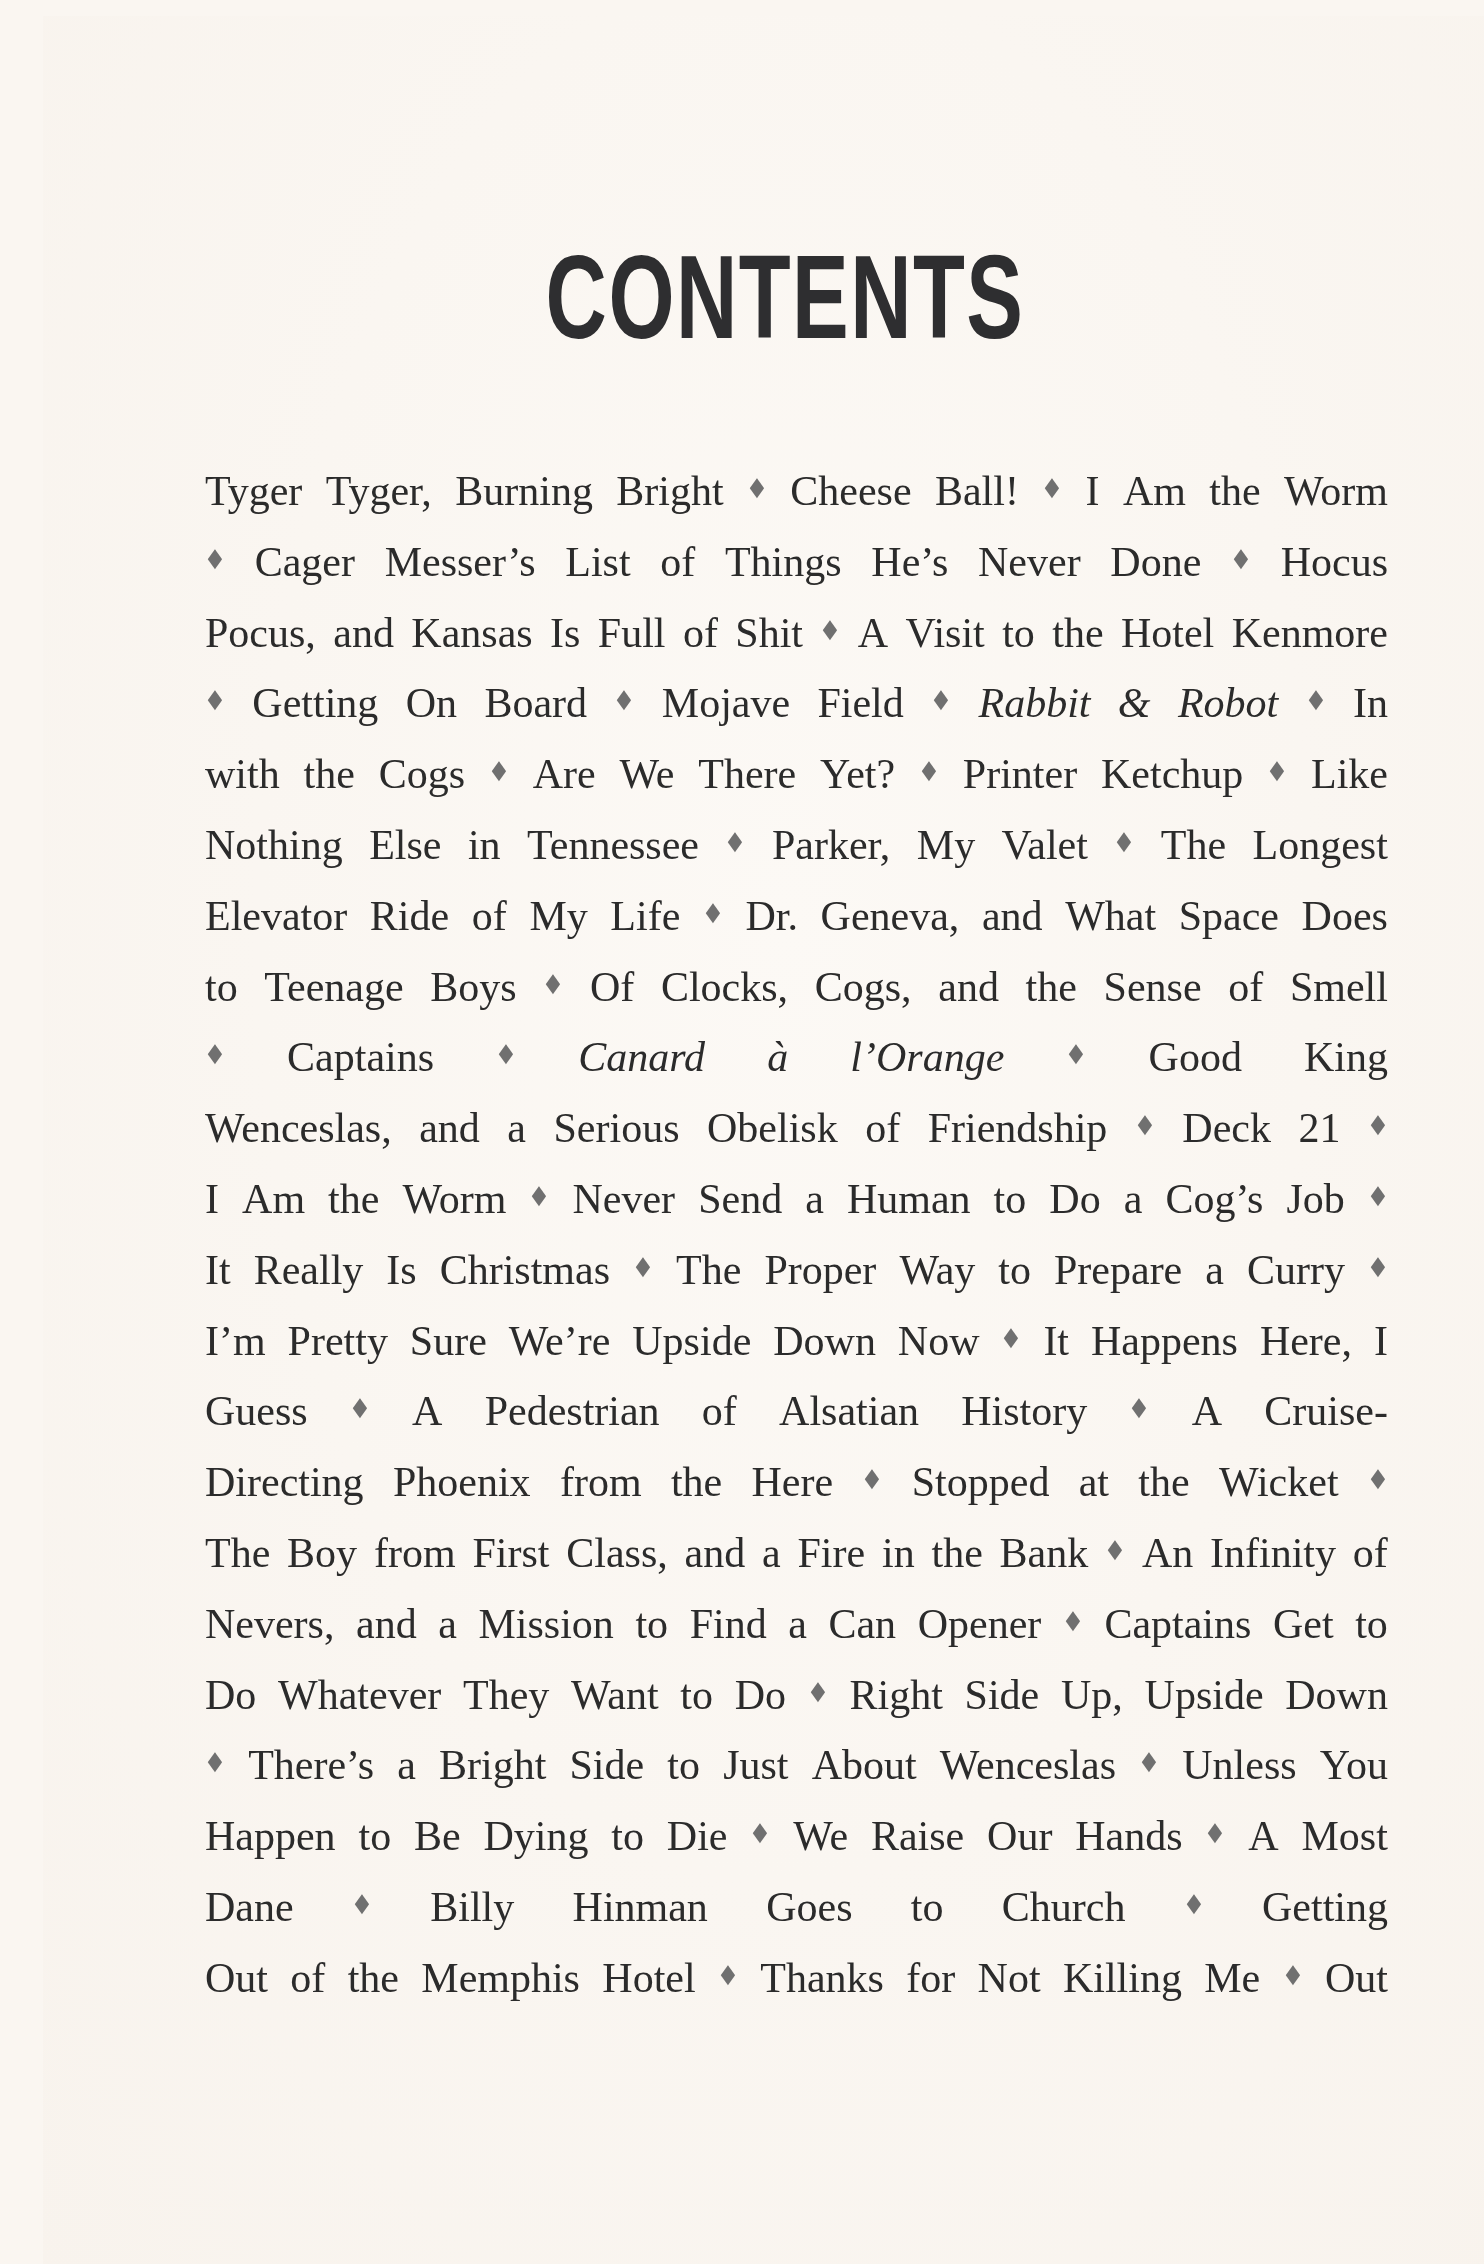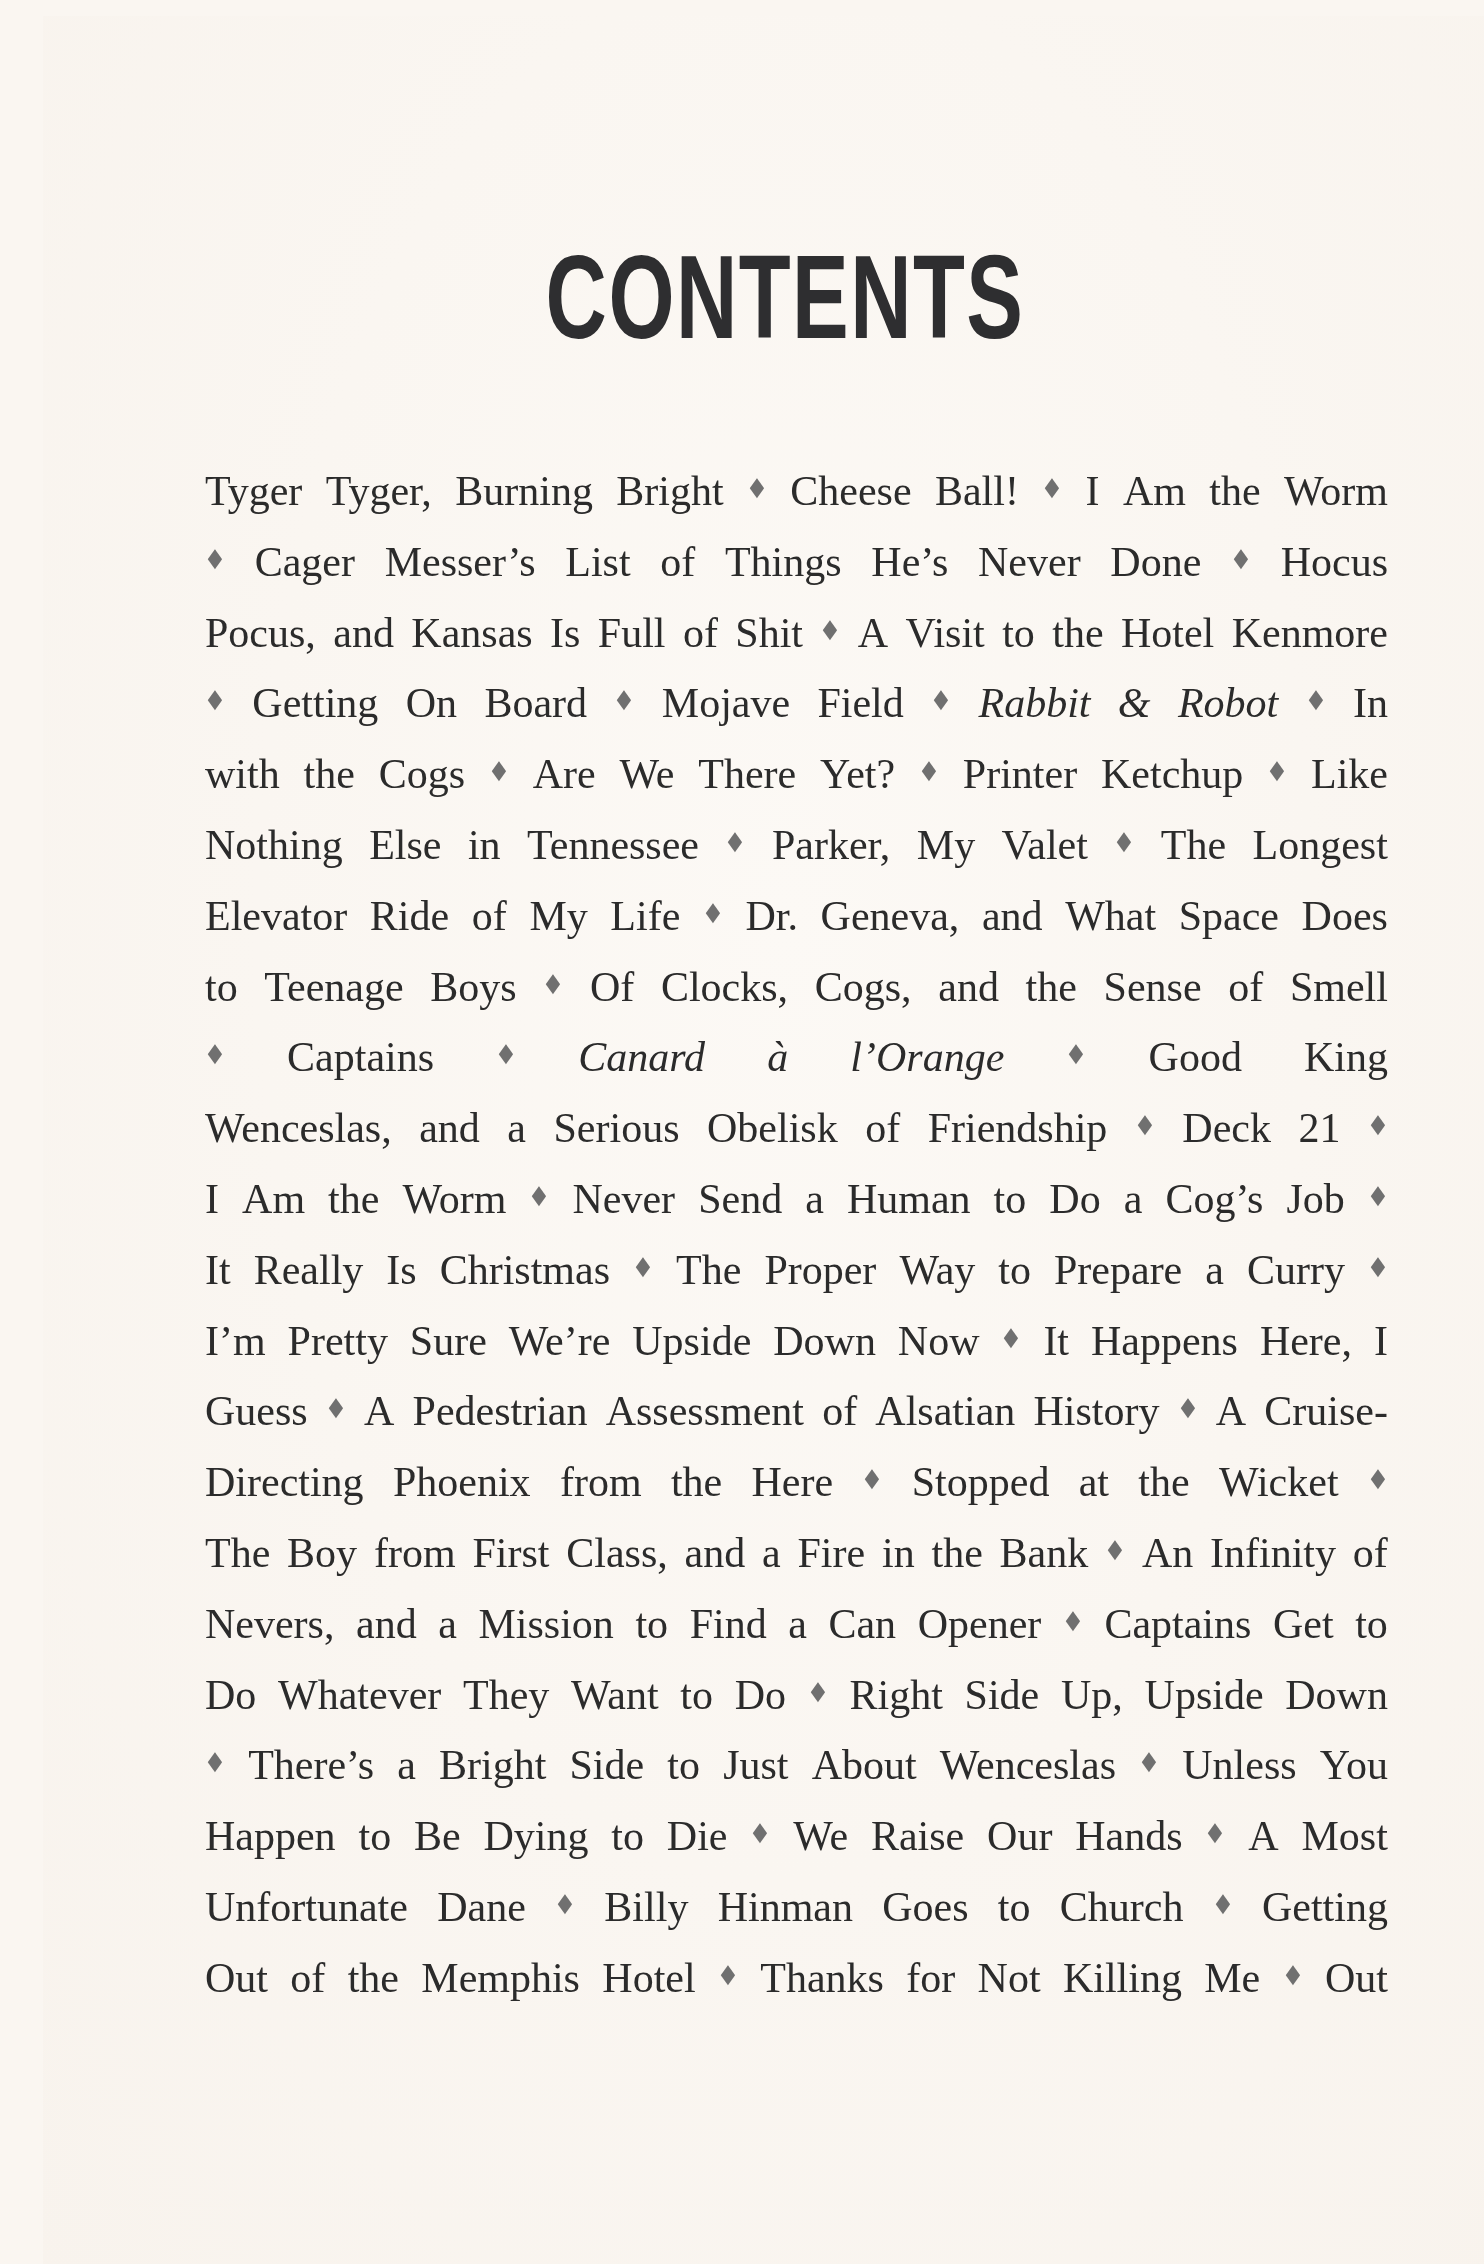--- a/index.html
+++ b/index.html
@@ -232,21 +232,20 @@
         <span class="w">It</span>
         <span class="w">Happens</span>
         <span class="w">Here,</span>
         <span class="w">I</span>
       </div>
       <div class="line">
         <span class="w">Guess</span>
         <span class="dia">◆</span>
         <span class="w">A</span>
         <span class="w">Pedestrian</span>
-        <span class="w">Assessment</span>
         <span class="w">of</span>
         <span class="w">Alsatian</span>
         <span class="w">History</span>
         <span class="dia">◆</span>
         <span class="w">A</span>
         <span class="w">Cruise-</span>
       </div>
       <div class="line">
         <span class="w">Directing</span>
         <span class="w">Phoenix</span>
@@ -330,21 +329,20 @@
         <span class="dia">◆</span>
         <span class="w">We</span>
         <span class="w">Raise</span>
         <span class="w">Our</span>
         <span class="w">Hands</span>
         <span class="dia">◆</span>
         <span class="w">A</span>
         <span class="w">Most</span>
       </div>
       <div class="line">
-        <span class="w">Unfortunate</span>
         <span class="w">Dane</span>
         <span class="dia">◆</span>
         <span class="w">Billy</span>
         <span class="w">Hinman</span>
         <span class="w">Goes</span>
         <span class="w">to</span>
         <span class="w">Church</span>
         <span class="dia">◆</span>
         <span class="w">Getting</span>
       </div>

